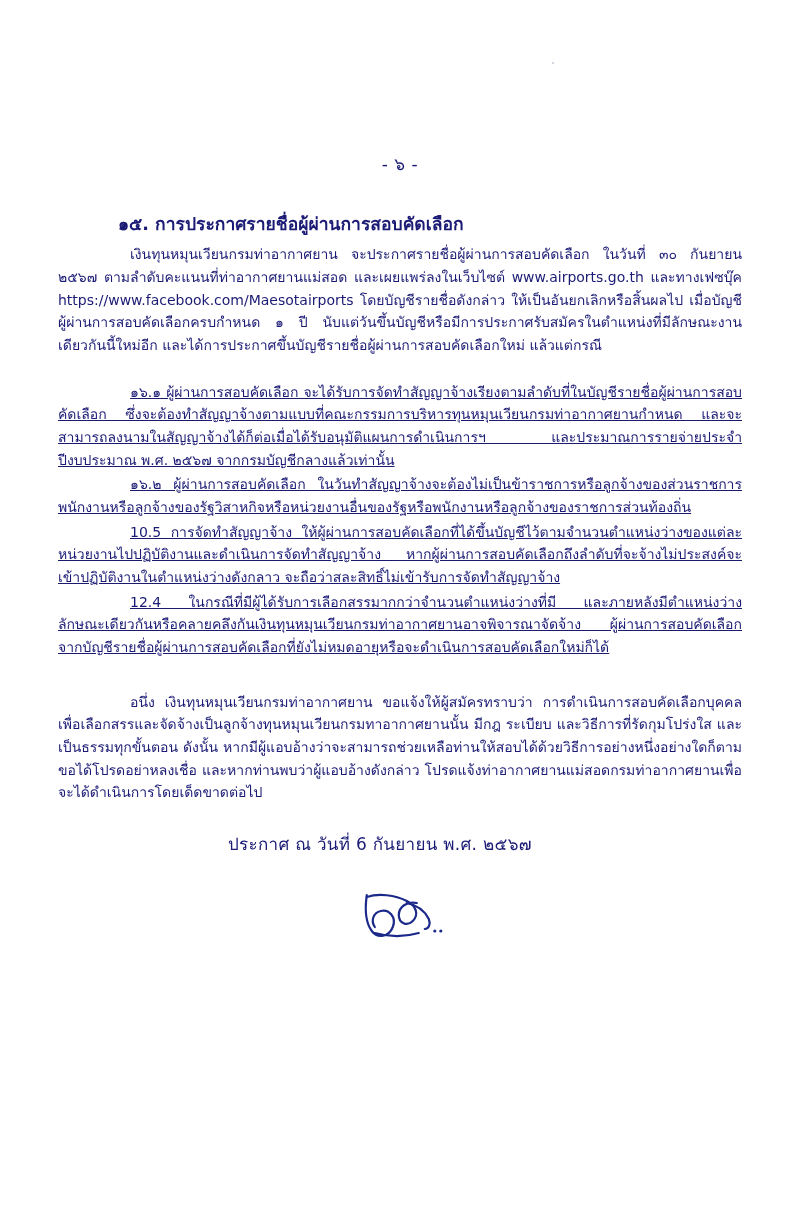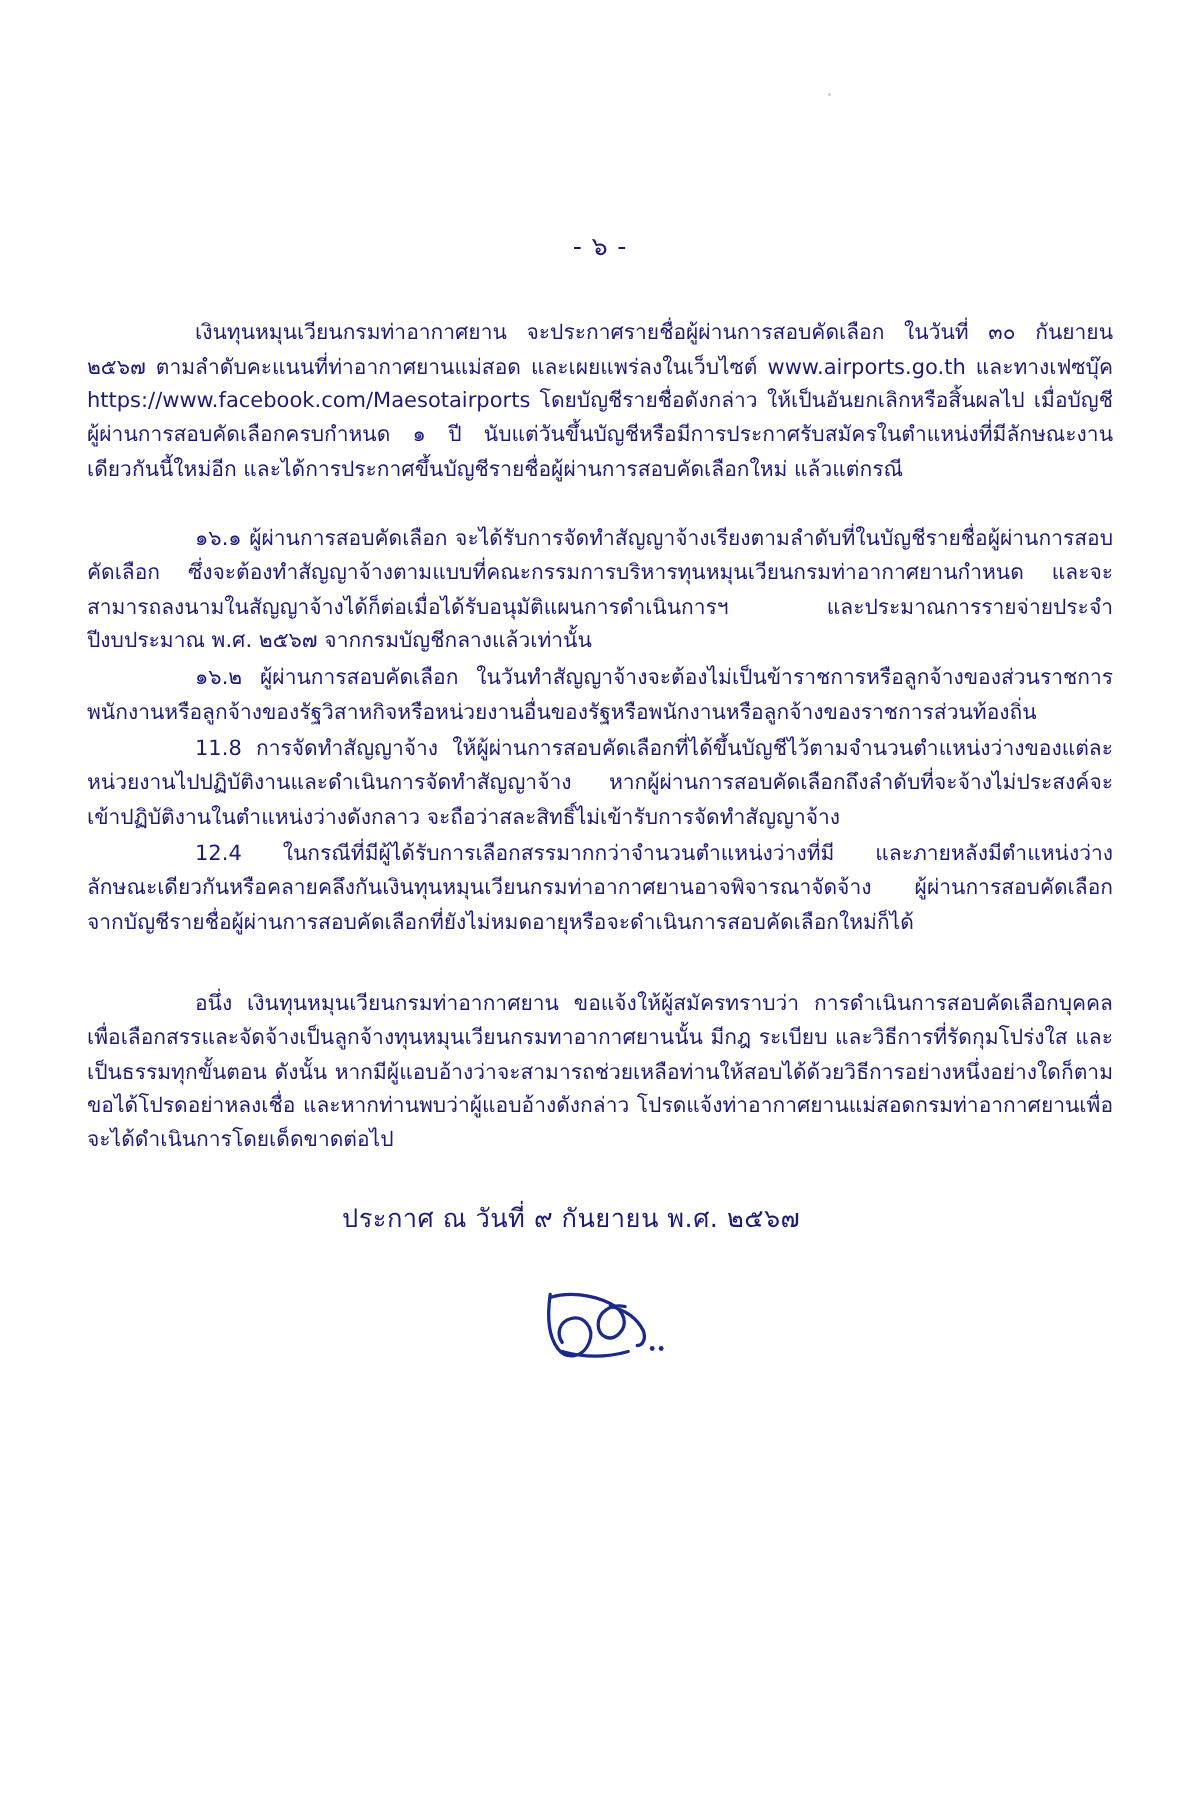--- a/index.html
+++ b/index.html
@@ -50,20 +50,21 @@
     color: #1b1b75;
     text-align: justify;
     text-justify: inter-word;
     text-indent: 0;
   }
   p.body-text.indent {
     text-indent: 72px;
   }
   .sub-block {
     margin-bottom: 2px;
+    text-decoration: underline;
   }
   .spacer-sm { height: 10px; }
   .spacer-md { height: 18px; }
   .announce-line {
     font-size: 17px;
     color: #1b1b75;
     margin: 26px 0 0 0;
     padding-left: 170px;
     letter-spacing: 0.3px;
   }
@@ -93,47 +94,48 @@
 </head>
 <body>
 
 <div class="page">
 
   <div class="speck" style="left:552px; top:62px;"></div>
 
   <div class="page-number">- ๖ -</div>
 
   <div class="section">
+    <p class="section-heading">๑๕. การประกาศรายชื่อผู้ผ่านการสอบคัดเลือก</p>
     <p class="body-text indent">เงินทุนหมุนเวียนกรมท่าอากาศยาน จะประกาศรายชื่อผู้ผ่านการสอบคัดเลือก ในวันที่ ๓๐ กันยายน ๒๕๖๗ ตามลำดับคะแนนที่ท่าอากาศยานแม่สอด และเผยแพร่ลงในเว็บไซต์ www.airports.go.th และทางเฟซบุ๊ค https://www.facebook.com/Maesotairports โดยบัญชีรายชื่อดังกล่าว ให้เป็นอันยกเลิกหรือสิ้นผลไป เมื่อบัญชีผู้ผ่านการสอบคัดเลือกครบกำหนด ๑ ปี นับแต่วันขึ้นบัญชีหรือมีการประกาศรับสมัครในตำแหน่งที่มีลักษณะงานเดียวกันนี้ใหม่อีก และได้การประกาศขึ้นบัญชีรายชื่อผู้ผ่านการสอบคัดเลือกใหม่ แล้วแต่กรณี</p>
   </div>
 
   <div class="spacer-sm"></div>
 
   <div class="section">
     <div class="sub-block">
       <p class="body-text indent">๑๖.๑ ผู้ผ่านการสอบคัดเลือก จะได้รับการจัดทำสัญญาจ้างเรียงตามลำดับที่ในบัญชีรายชื่อผู้ผ่านการสอบคัดเลือก ซึ่งจะต้องทำสัญญาจ้างตามแบบที่คณะกรรมการบริหารทุนหมุนเวียนกรมท่าอากาศยานกำหนด และจะสามารถลงนามในสัญญาจ้างได้ก็ต่อเมื่อได้รับอนุมัติแผนการดำเนินการฯ และประมาณการรายจ่ายประจำปีงบประมาณ พ.ศ. ๒๕๖๗ จากกรมบัญชีกลางแล้วเท่านั้น</p>
     </div>
     <div class="sub-block">
       <p class="body-text indent">๑๖.๒ ผู้ผ่านการสอบคัดเลือก ในวันทำสัญญาจ้างจะต้องไม่เป็นข้าราชการหรือลูกจ้างของส่วนราชการ พนักงานหรือลูกจ้างของรัฐวิสาหกิจหรือหน่วยงานอื่นของรัฐหรือพนักงานหรือลูกจ้างของราชการส่วนท้องถิ่น</p>
     </div>
     <div class="sub-block">
-      <p class="body-text indent">11.8 การจัดทำสัญญาจ้าง ให้ผู้ผ่านการสอบคัดเลือกที่ได้ขึ้นบัญชีไว้ตามจำนวนตำแหน่งว่างของแต่ละหน่วยงานไปปฏิบัติงานและดำเนินการจัดทำสัญญาจ้าง หากผู้ผ่านการสอบคัดเลือกถึงลำดับที่จะจ้างไม่ประสงค์จะเข้าปฏิบัติงานในตำแหน่งว่างดังกลาว จะถือว่าสละสิทธิ์ไม่เข้ารับการจัดทำสัญญาจ้าง</p>
+      <p class="body-text indent">10.5 การจัดทำสัญญาจ้าง ให้ผู้ผ่านการสอบคัดเลือกที่ได้ขึ้นบัญชีไว้ตามจำนวนตำแหน่งว่างของแต่ละหน่วยงานไปปฏิบัติงานและดำเนินการจัดทำสัญญาจ้าง หากผู้ผ่านการสอบคัดเลือกถึงลำดับที่จะจ้างไม่ประสงค์จะเข้าปฏิบัติงานในตำแหน่งว่างดังกลาว จะถือว่าสละสิทธิ์ไม่เข้ารับการจัดทำสัญญาจ้าง</p>
     </div>
     <div class="sub-block">
       <p class="body-text indent">12.4 ในกรณีที่มีผู้ได้รับการเลือกสรรมากกว่าจำนวนตำแหน่งว่างที่มี และภายหลังมีตำแหน่งว่างลักษณะเดียวกันหรือคลายคลึงกันเงินทุนหมุนเวียนกรมท่าอากาศยานอาจพิจารณาจัดจ้าง ผู้ผ่านการสอบคัดเลือกจากบัญชีรายชื่อผู้ผ่านการสอบคัดเลือกที่ยังไม่หมดอายุหรือจะดำเนินการสอบคัดเลือกใหม่ก็ได้</p>
     </div>
   </div>
 
   <div class="spacer-md"></div>
 
   <div class="section">
     <p class="body-text indent">อนึ่ง เงินทุนหมุนเวียนกรมท่าอากาศยาน ขอแจ้งให้ผู้สมัครทราบว่า การดำเนินการสอบคัดเลือกบุคคลเพื่อเลือกสรรและจัดจ้างเป็นลูกจ้างทุนหมุนเวียนกรมทาอากาศยานนั้น มีกฎ ระเบียบ และวิธีการที่รัดกุมโปร่งใส และเป็นธรรมทุกขั้นตอน ดังนั้น หากมีผู้แอบอ้างว่าจะสามารถช่วยเหลือท่านให้สอบได้ด้วยวิธีการอย่างหนึ่งอย่างใดก็ตาม ขอได้โปรดอย่าหลงเชื่อ และหากท่านพบว่าผู้แอบอ้างดังกล่าว โปรดแจ้งท่าอากาศยานแม่สอดกรมท่าอากาศยานเพื่อจะได้ดำเนินการโดยเด็ดขาดต่อไป</p>
   </div>
 
-  <p class="announce-line">ประกาศ ณ วันที่   ๙   กันยายน  พ.ศ. ๒๕๖๗</p>
+  <p class="announce-line">ประกาศ ณ วันที่   6   กันยายน  พ.ศ. ๒๕๖๗</p>
 
   <div class="signature-wrap">
     <div class="signature-mark">
       <svg width="120" height="60" viewBox="0 0 120 60" xmlns="http://www.w3.org/2000/svg">
         <g fill="none" stroke="#1b2a8a" stroke-width="2.2" stroke-linecap="round">
           <path d="M22 8 C 20 22, 21 36, 27 44 C 33 52, 44 50, 48 40 C 52 30, 44 22, 36 24 C 28 26, 26 34, 30 40"></path>
           <path d="M22 10 C 34 6, 50 8, 62 14 C 72 19, 74 28, 68 34 C 62 40, 54 36, 54 28 C 54 20, 62 14, 72 16"></path>
           <path d="M62 16 C 72 18, 80 24, 84 32 C 86 37, 84 42, 80 42"></path>
           <path d="M30 46 C 44 50, 60 50, 74 46"></path>
           <circle cx="90" cy="44" r="1.6" fill="#1b2a8a" stroke="none"></circle>

